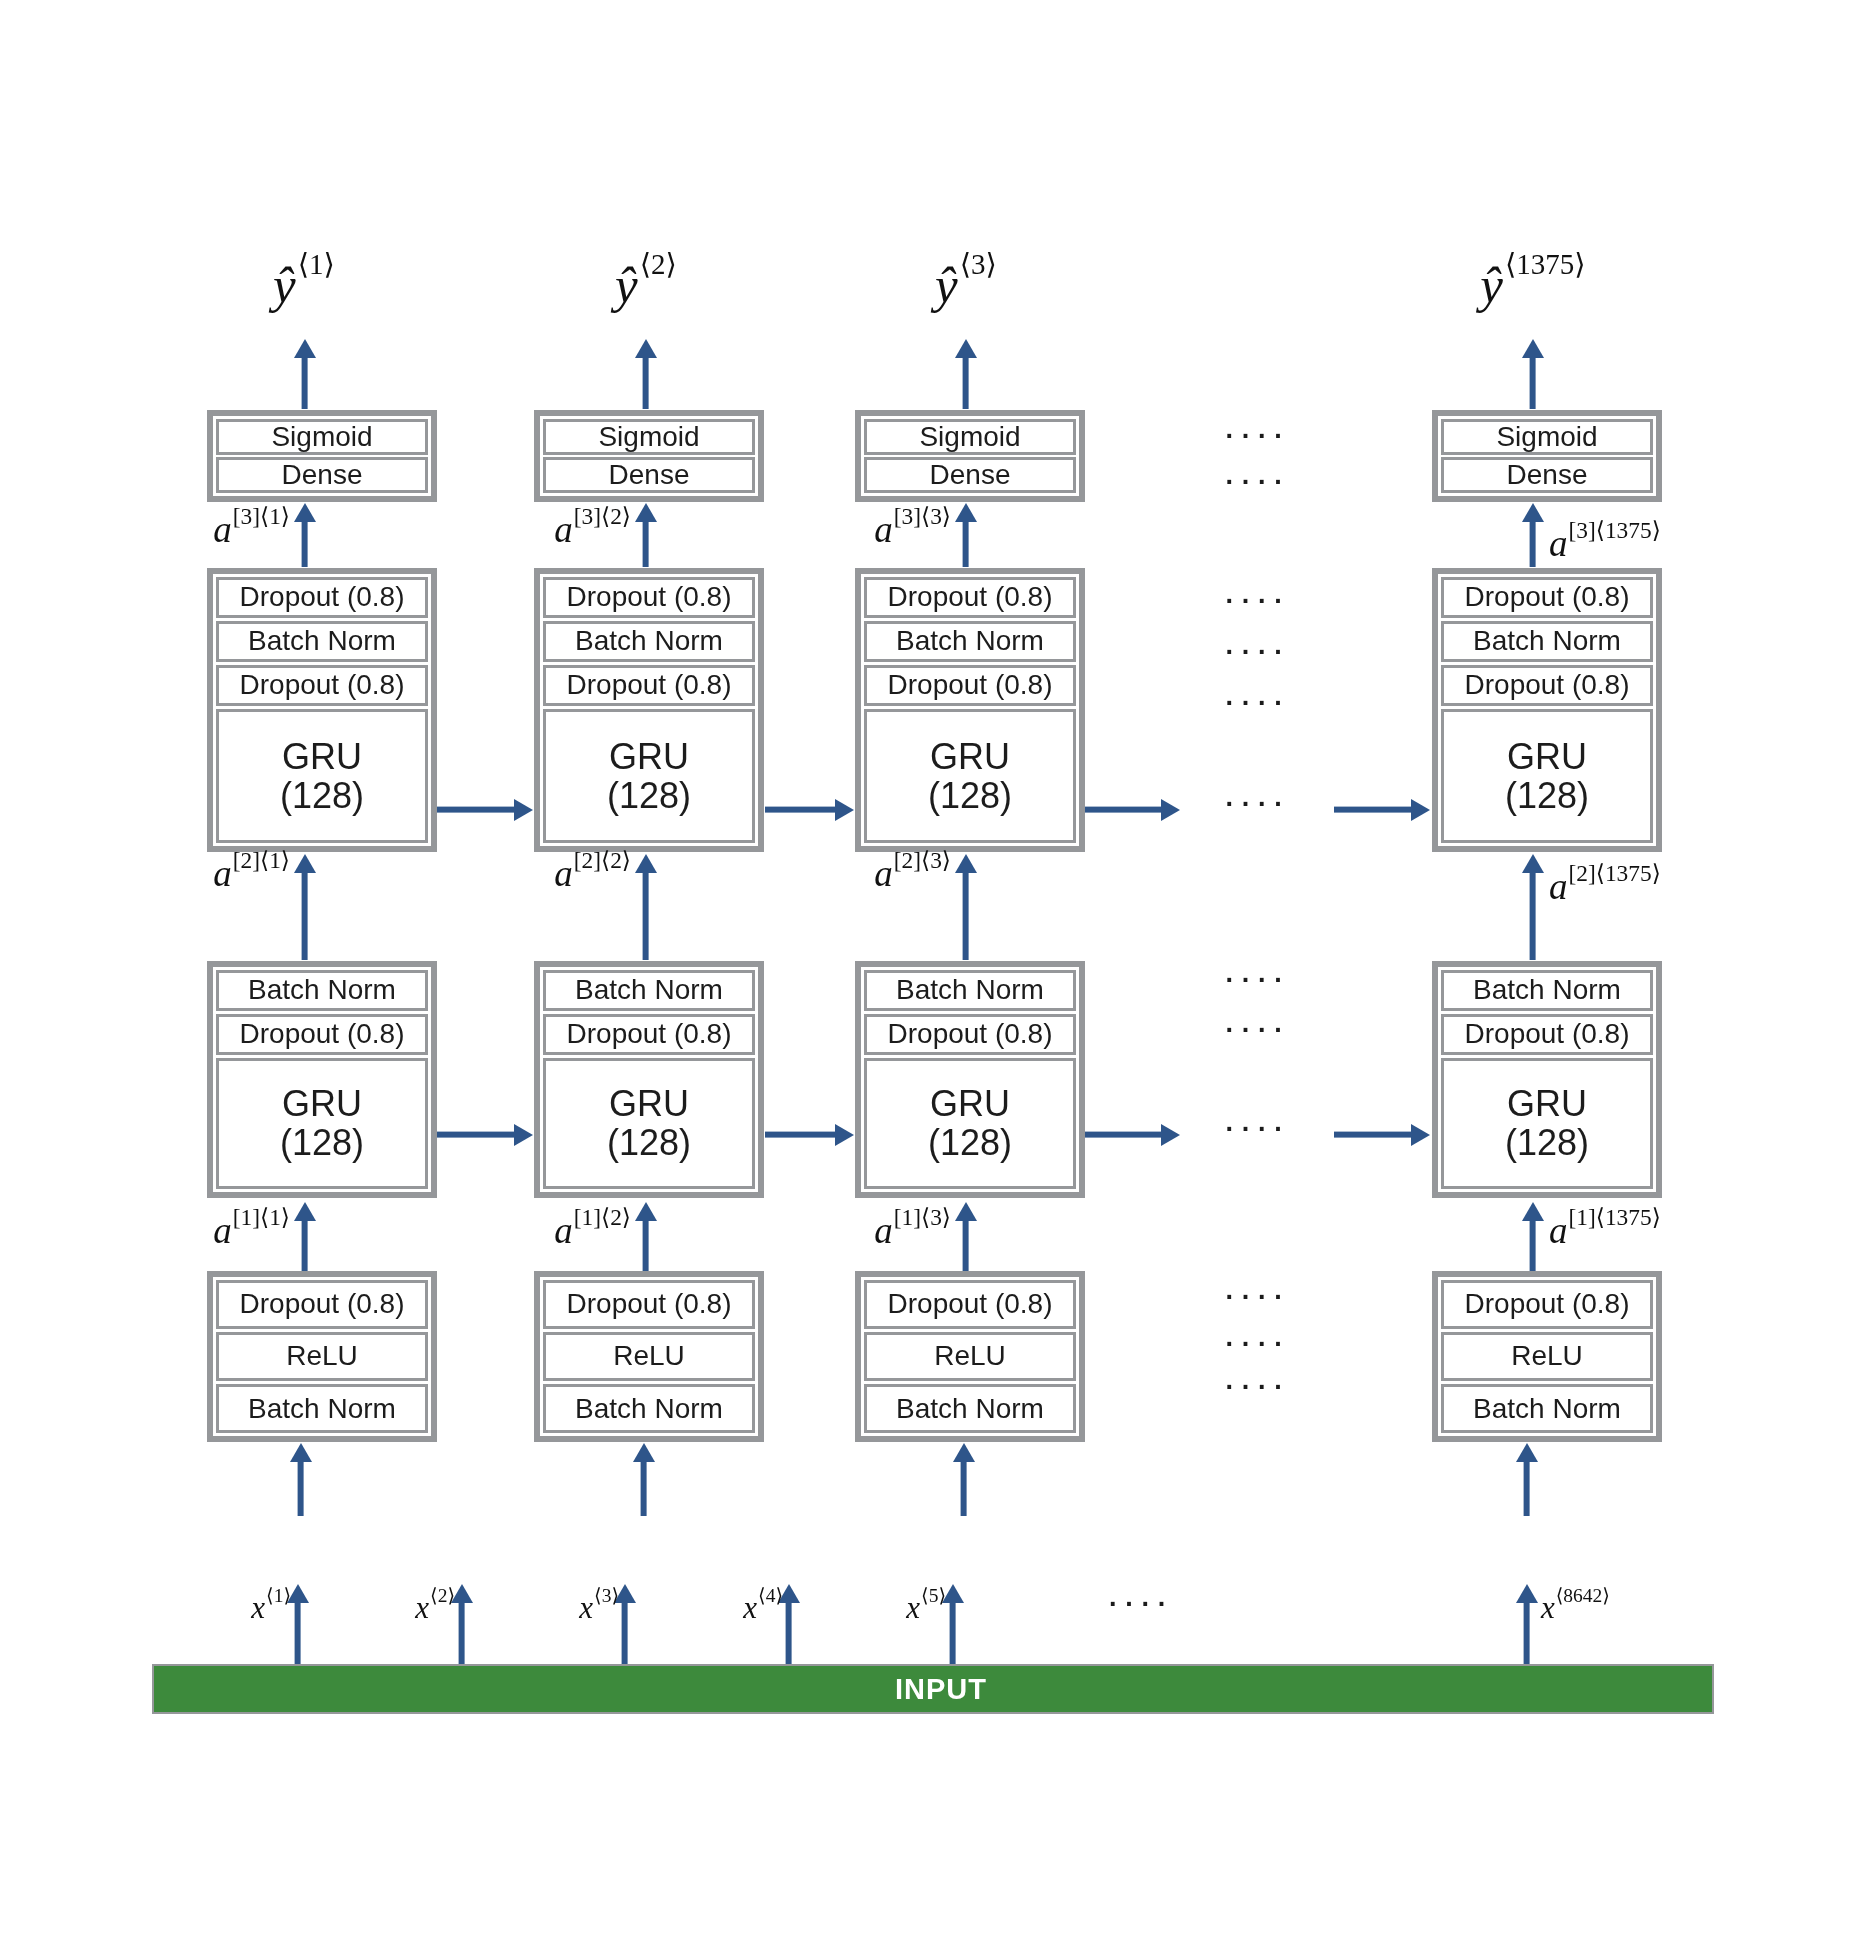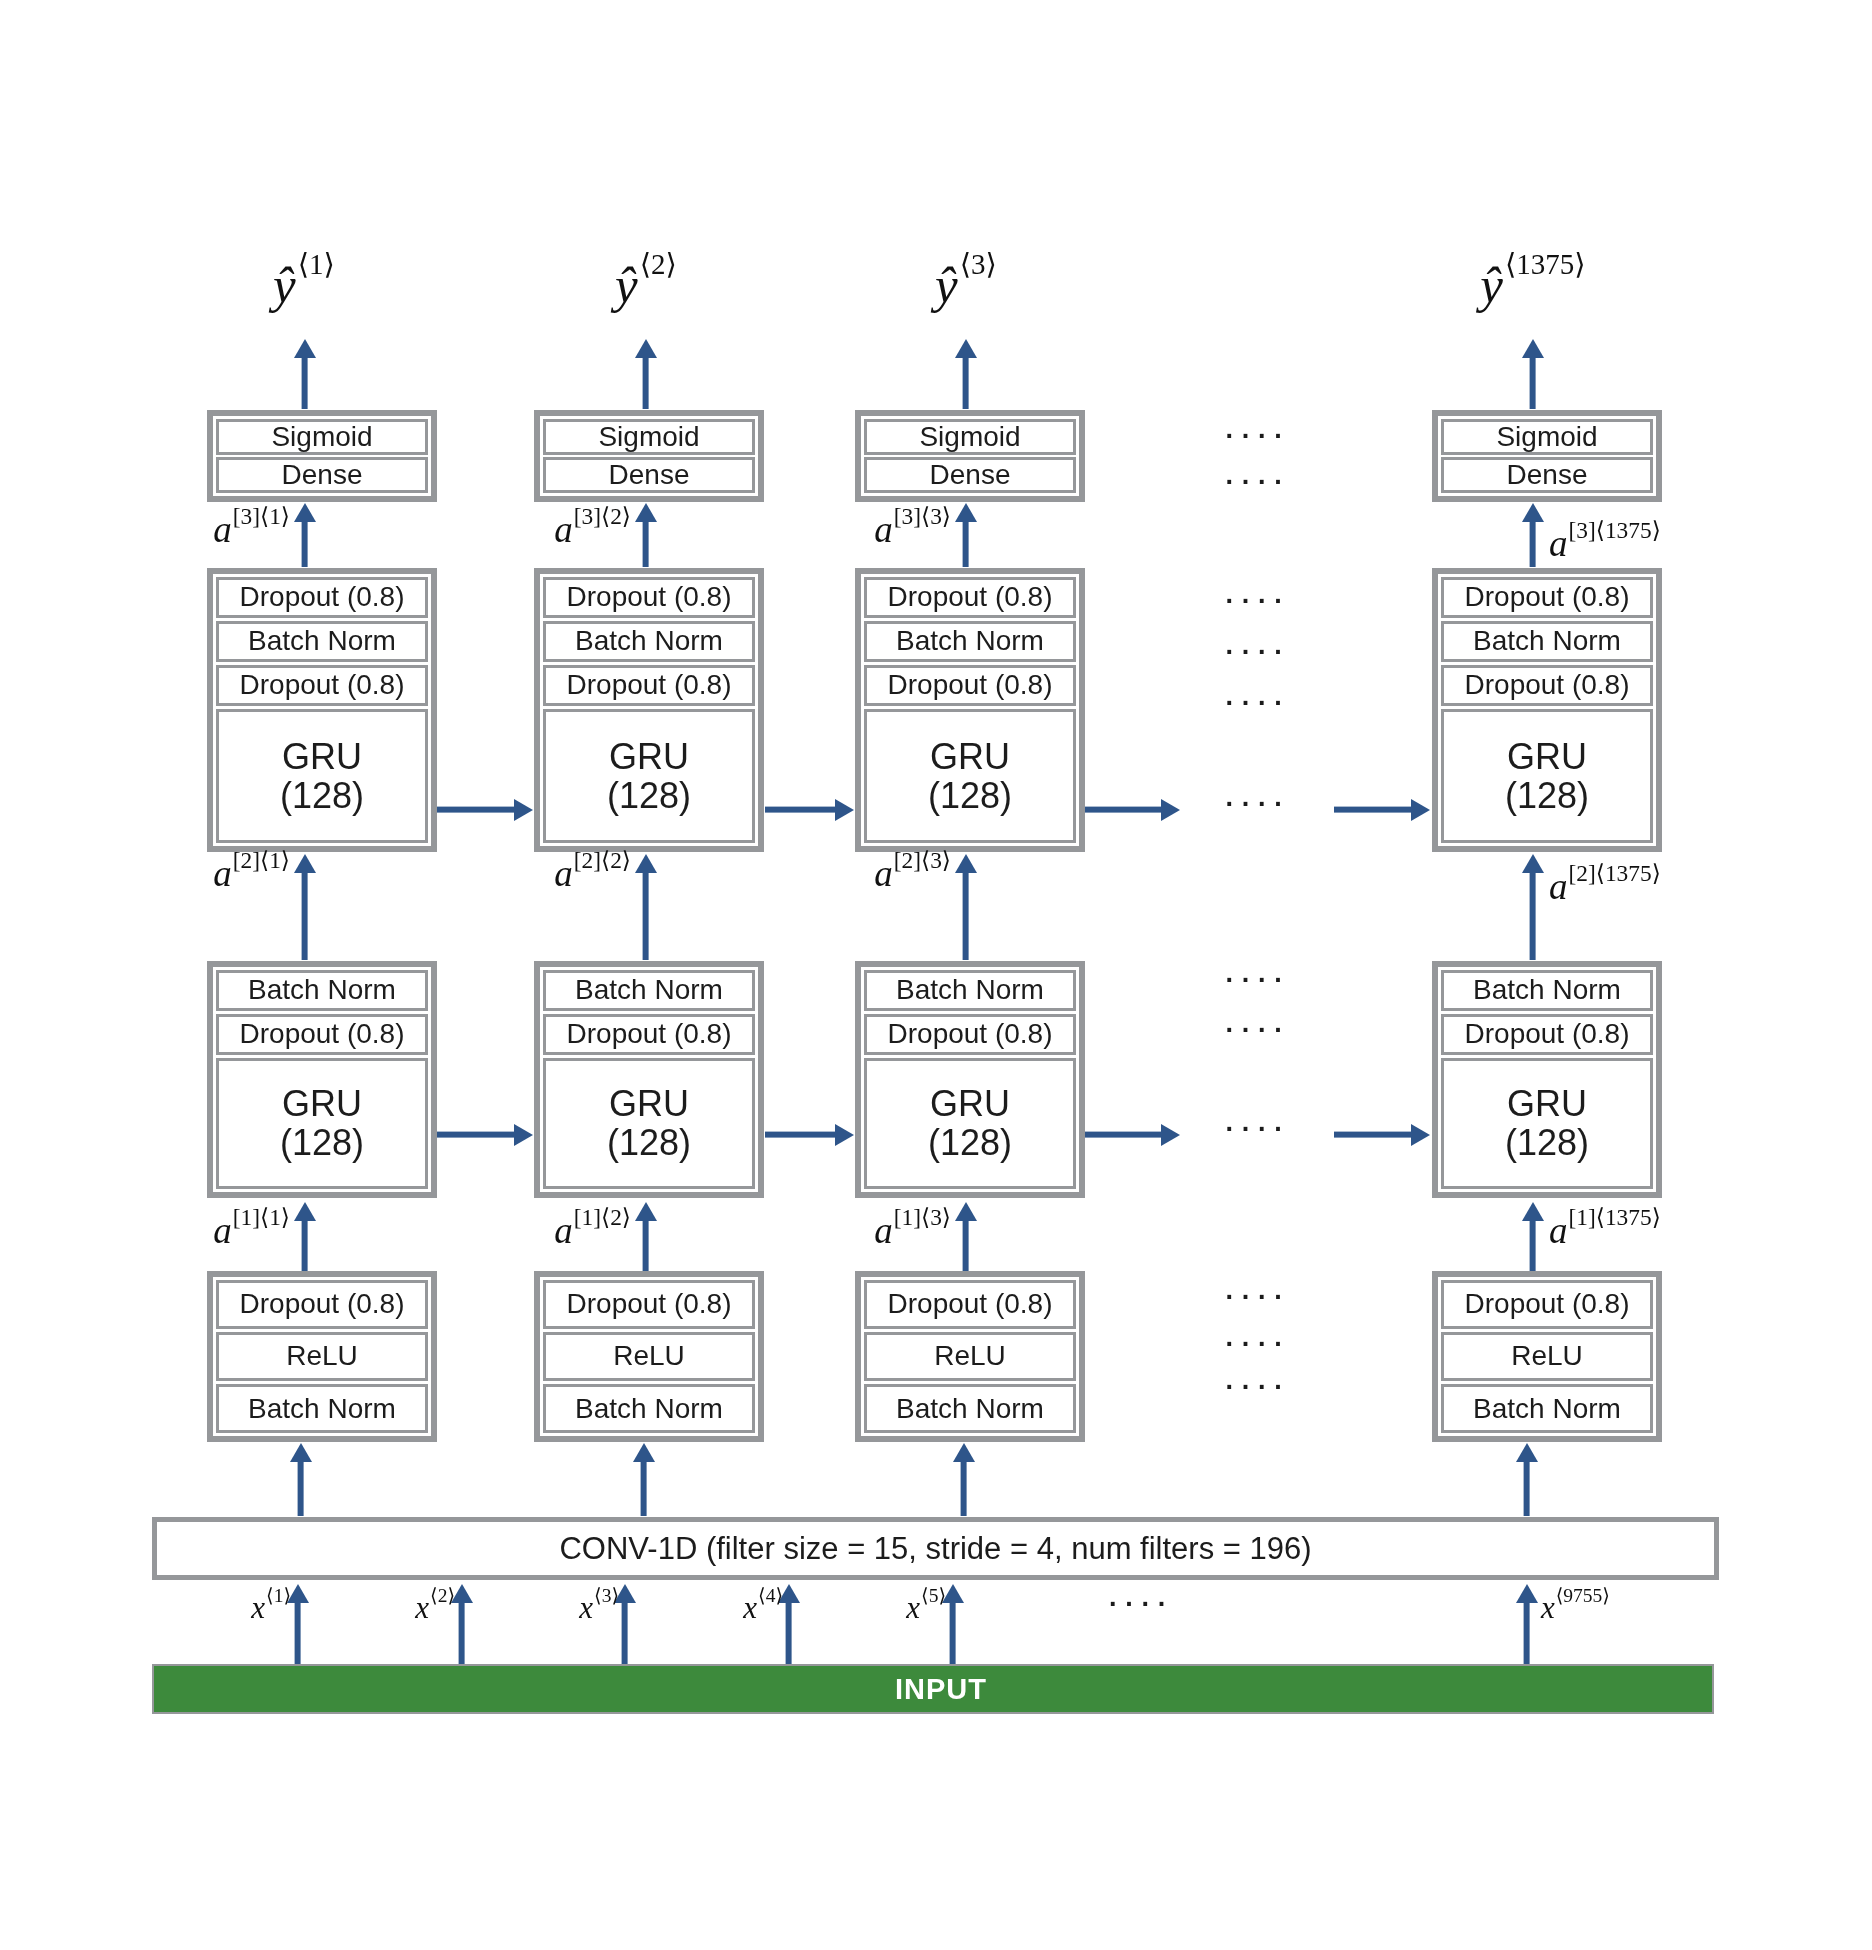--- a/index.html
+++ b/index.html
@@ -363,23 +363,20 @@
   <div class="dots" style="left:1223px;top:679px;">....</div>
   <div class="dots" style="left:1223px;top:780px;">....</div>
   <div class="dots" style="left:1223px;top:956px;">....</div>
   <div class="dots" style="left:1223px;top:1006px;">....</div>
   <div class="dots" style="left:1223px;top:1105px;">....</div>
   <div class="dots" style="left:1223px;top:1273px;">....</div>
   <div class="dots" style="left:1223px;top:1320px;">....</div>
   <div class="dots" style="left:1223px;top:1363px;">....</div>
   <div class="dots wide" style="left:1083px;top:1580px;">....</div>
 
-  <div class="convbar" style="left:152px;top:1517px;width:1567px;height:63px;">
-    <span>CONV-1D (filter size = 15, stride = 4, num filters = 196)</span>
-  </div>
 
   <div class="arr-v" style="left:286px;top:1584px;height:81px;"></div>
   <div class="arr-v" style="left:450px;top:1584px;height:81px;"></div>
   <div class="arr-v" style="left:613px;top:1584px;height:81px;"></div>
   <div class="arr-v" style="left:777px;top:1584px;height:81px;"></div>
   <div class="arr-v" style="left:941px;top:1584px;height:81px;"></div>
   <div class="arr-v" style="left:1515px;top:1584px;height:81px;"></div>
 
   <div class="math xlabel" style="right:1581px;top:1586px;">
       <span>x</span>
@@ -396,21 +393,21 @@
   <div class="math xlabel" style="right:1089px;top:1586px;">
       <span>x</span>
       <span class="sup">⟨4⟩</span>
     </div>
   <div class="math xlabel" style="right:926px;top:1586px;">
       <span>x</span>
       <span class="sup">⟨5⟩</span>
     </div>
   <div class="math xlabel" style="left:1541px;top:1586px;">
       <span>x</span>
-      <span class="sup">⟨9755⟩</span>
+      <span class="sup">⟨8642⟩</span>
     </div>
 
   <div class="inputbar" style="left:152px;top:1664px;width:1562px;height:50px;">
     <span>INPUT</span>
   </div>
 
 </div>
 
 
 </body></html>

